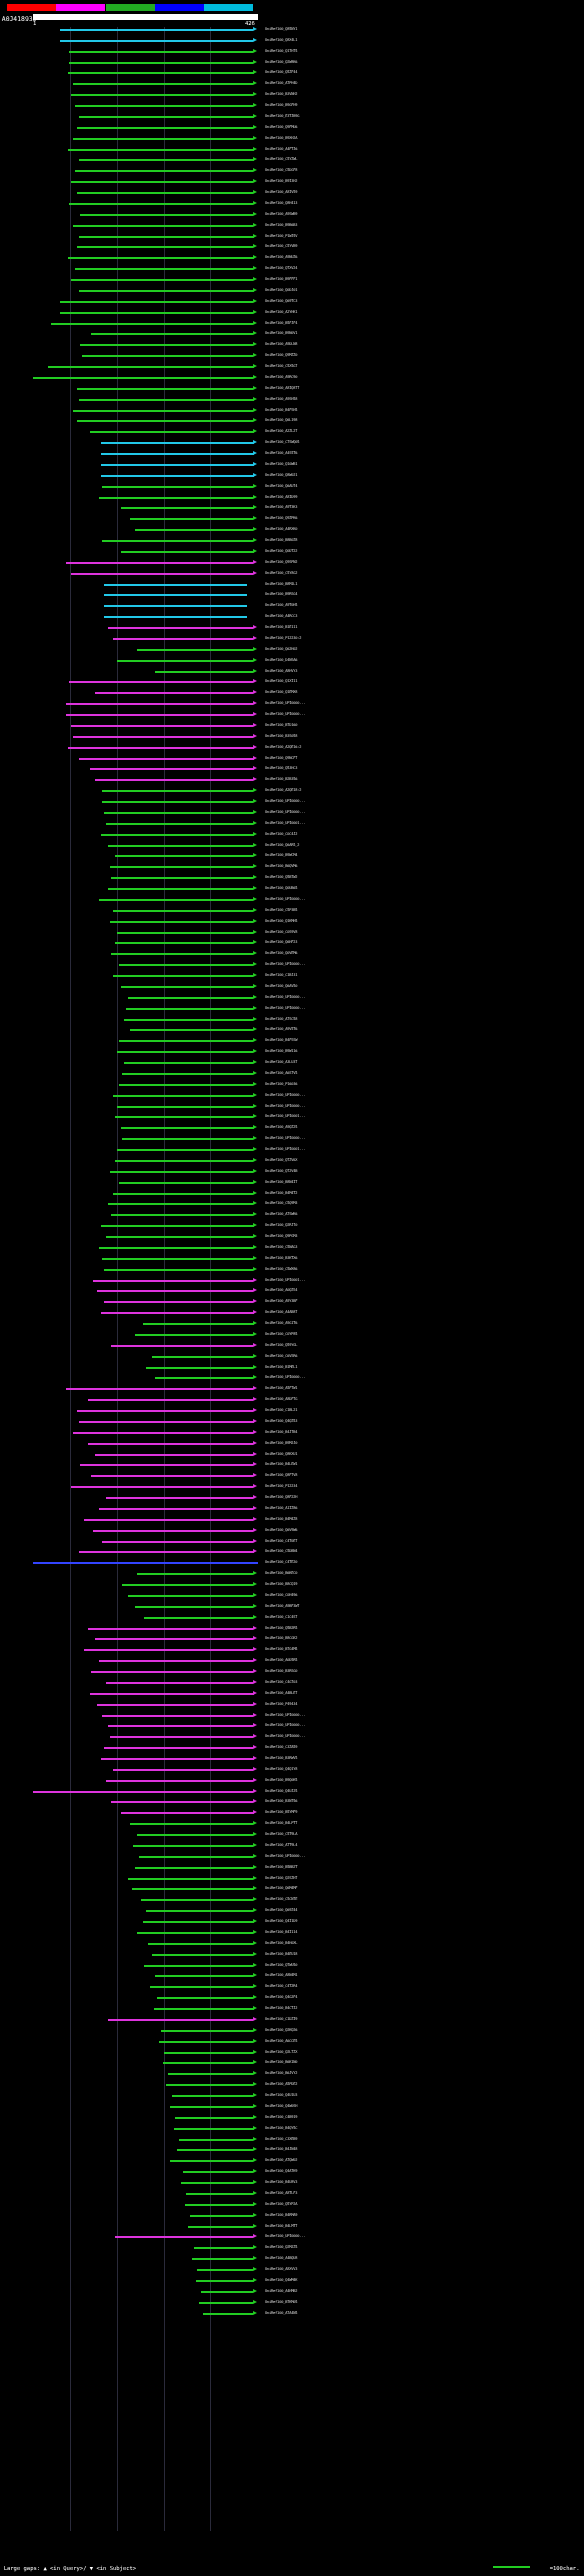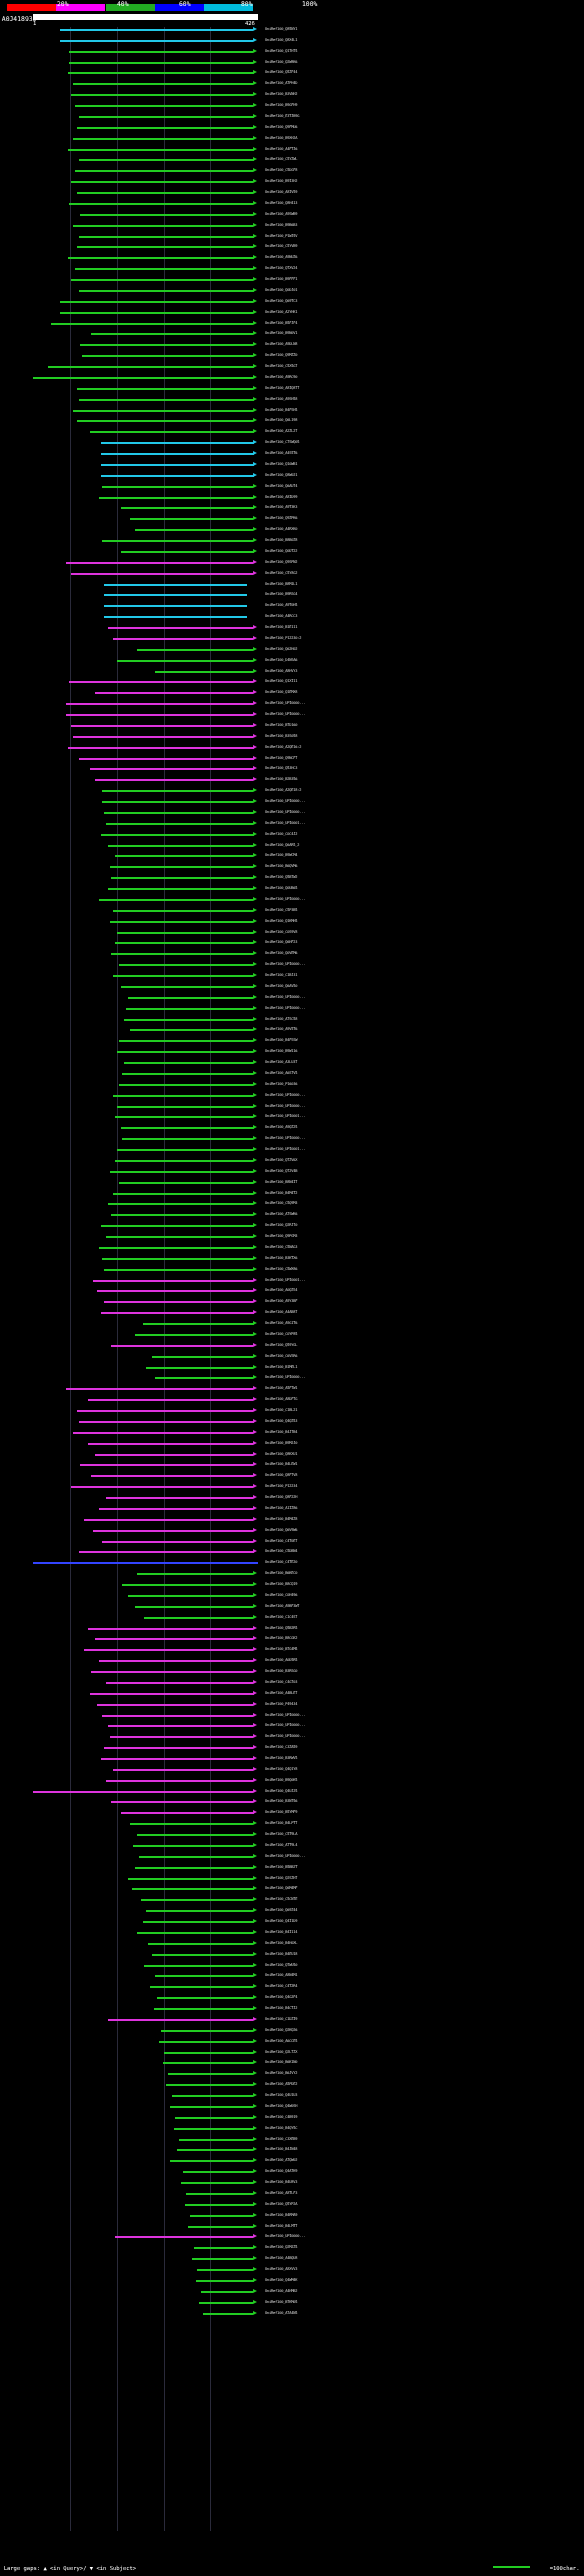--- a/index.html
+++ b/index.html
@@ -36,27 +36,20 @@
 <body>
 
 <div class="wrap">
 
   <div class="scale" id="scale">
       <div class="seg" style="left: 0px; width: 49px; background: rgb(255, 0, 0);"></div>
       <div class="seg" style="left: 49px; width: 49px; background: rgb(255, 0, 255);"></div>
       <div class="seg" style="left: 99px; width: 49px; background: rgb(34, 170, 34);"></div>
       <div class="seg" style="left: 148px; width: 49px; background: rgb(0, 0, 255);"></div>
       <div class="seg" style="left: 197px; width: 49px; background: rgb(0, 187, 221);"></div>
-    </div>
-  <div class="scale-labels" id="scale-labels">
-      <span style="left: 57px; top: 0px;">20%</span>
-      <span style="left: 117px; top: 0px;">40%</span>
-      <span style="left: 179px; top: 0px;">60%</span>
-      <span style="left: 241px; top: 0px;">80%</span>
-      <span style="left: 302px; top: 0px;">100%</span>
     </div>
 
   <div class="qlabel">A0J418935</div>
   <div class="qbar" id="qbar" style="left: 33px; width: 225px; background: rgb(255, 255, 255);"></div>
   <div class="qticks" id="qticks">
       <span style="left: 33px;">1</span>
       <span style="left: 245px;">426</span>
     </div>
 
   <div class="plot" id="plot">

